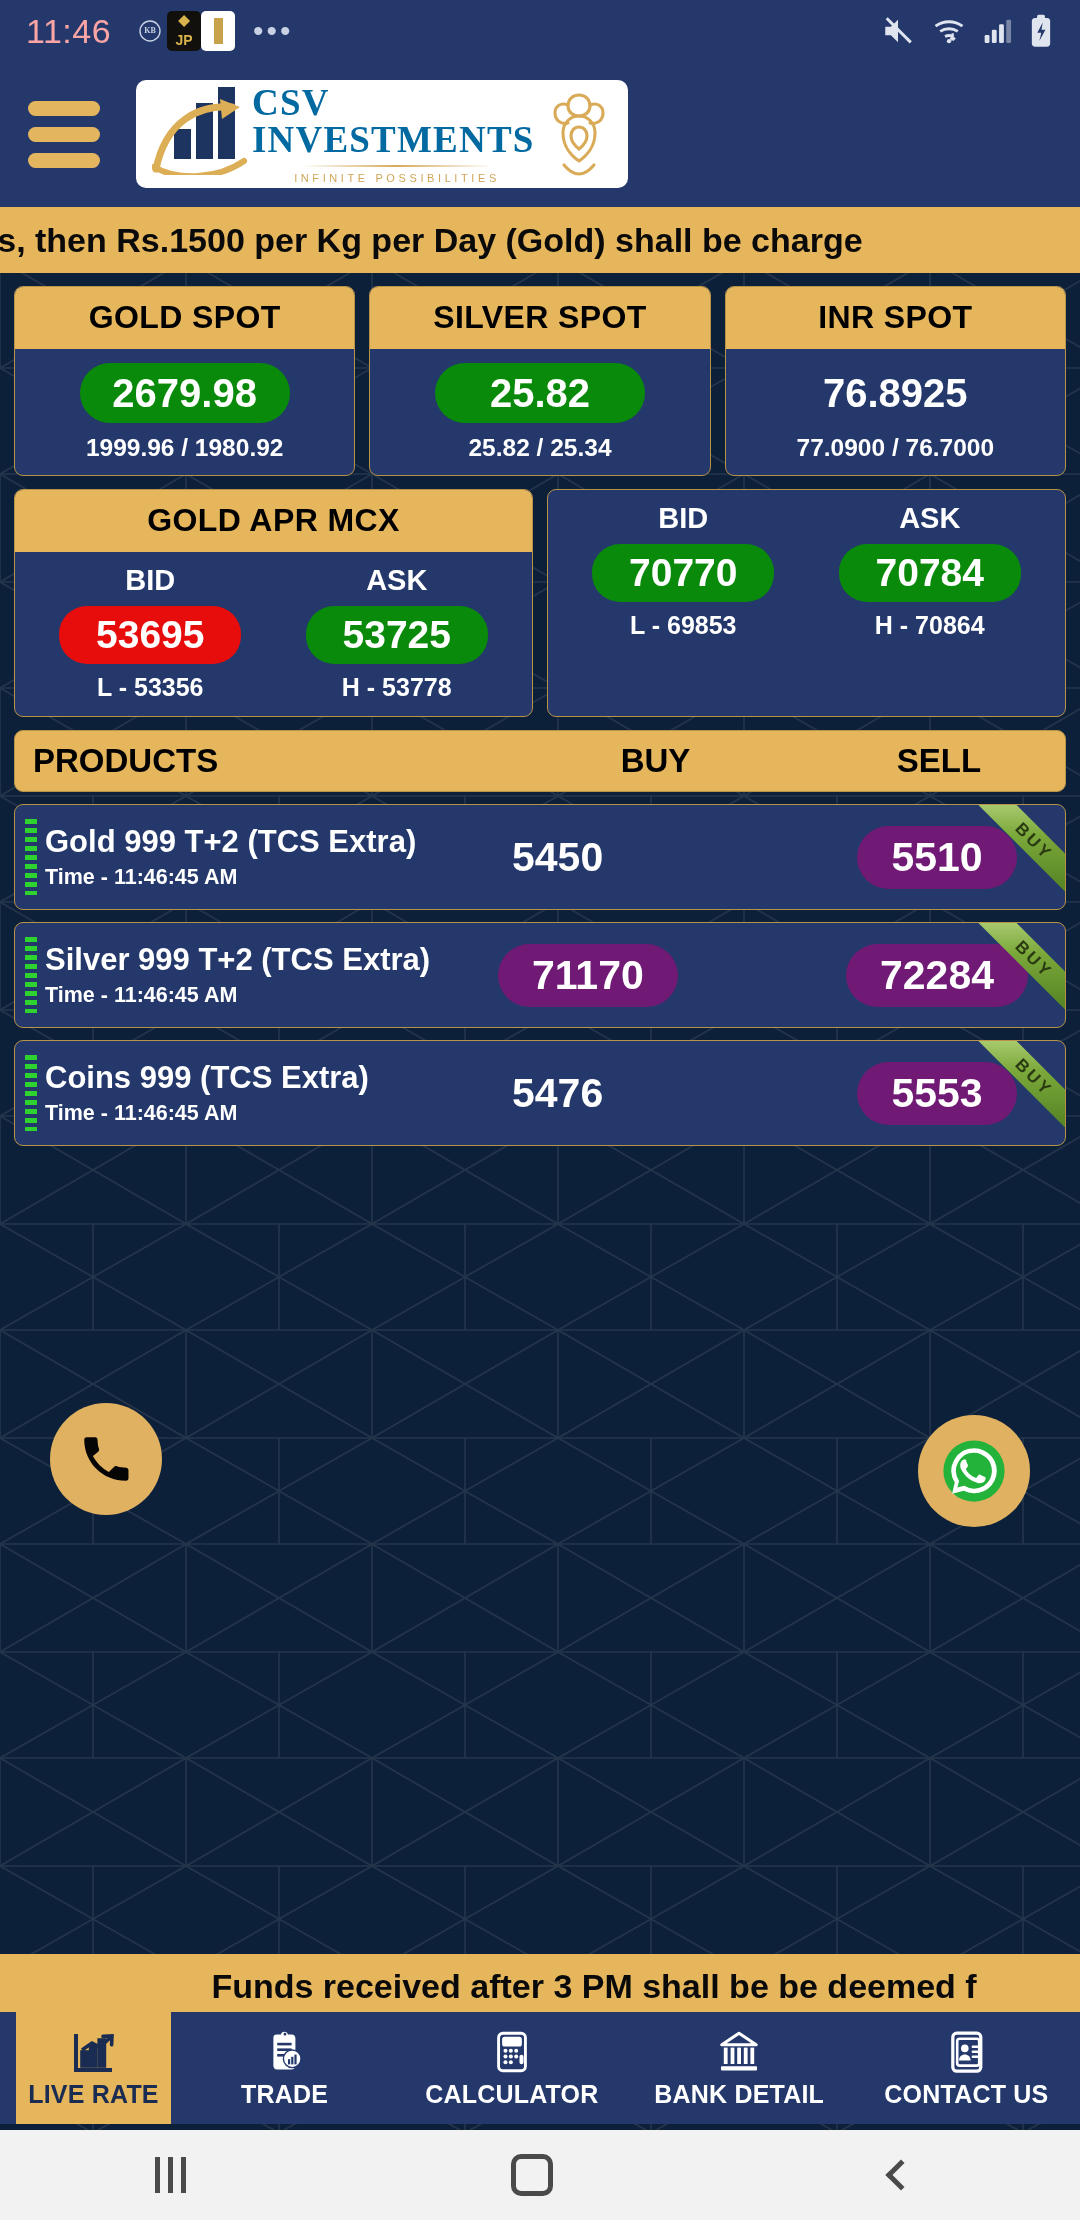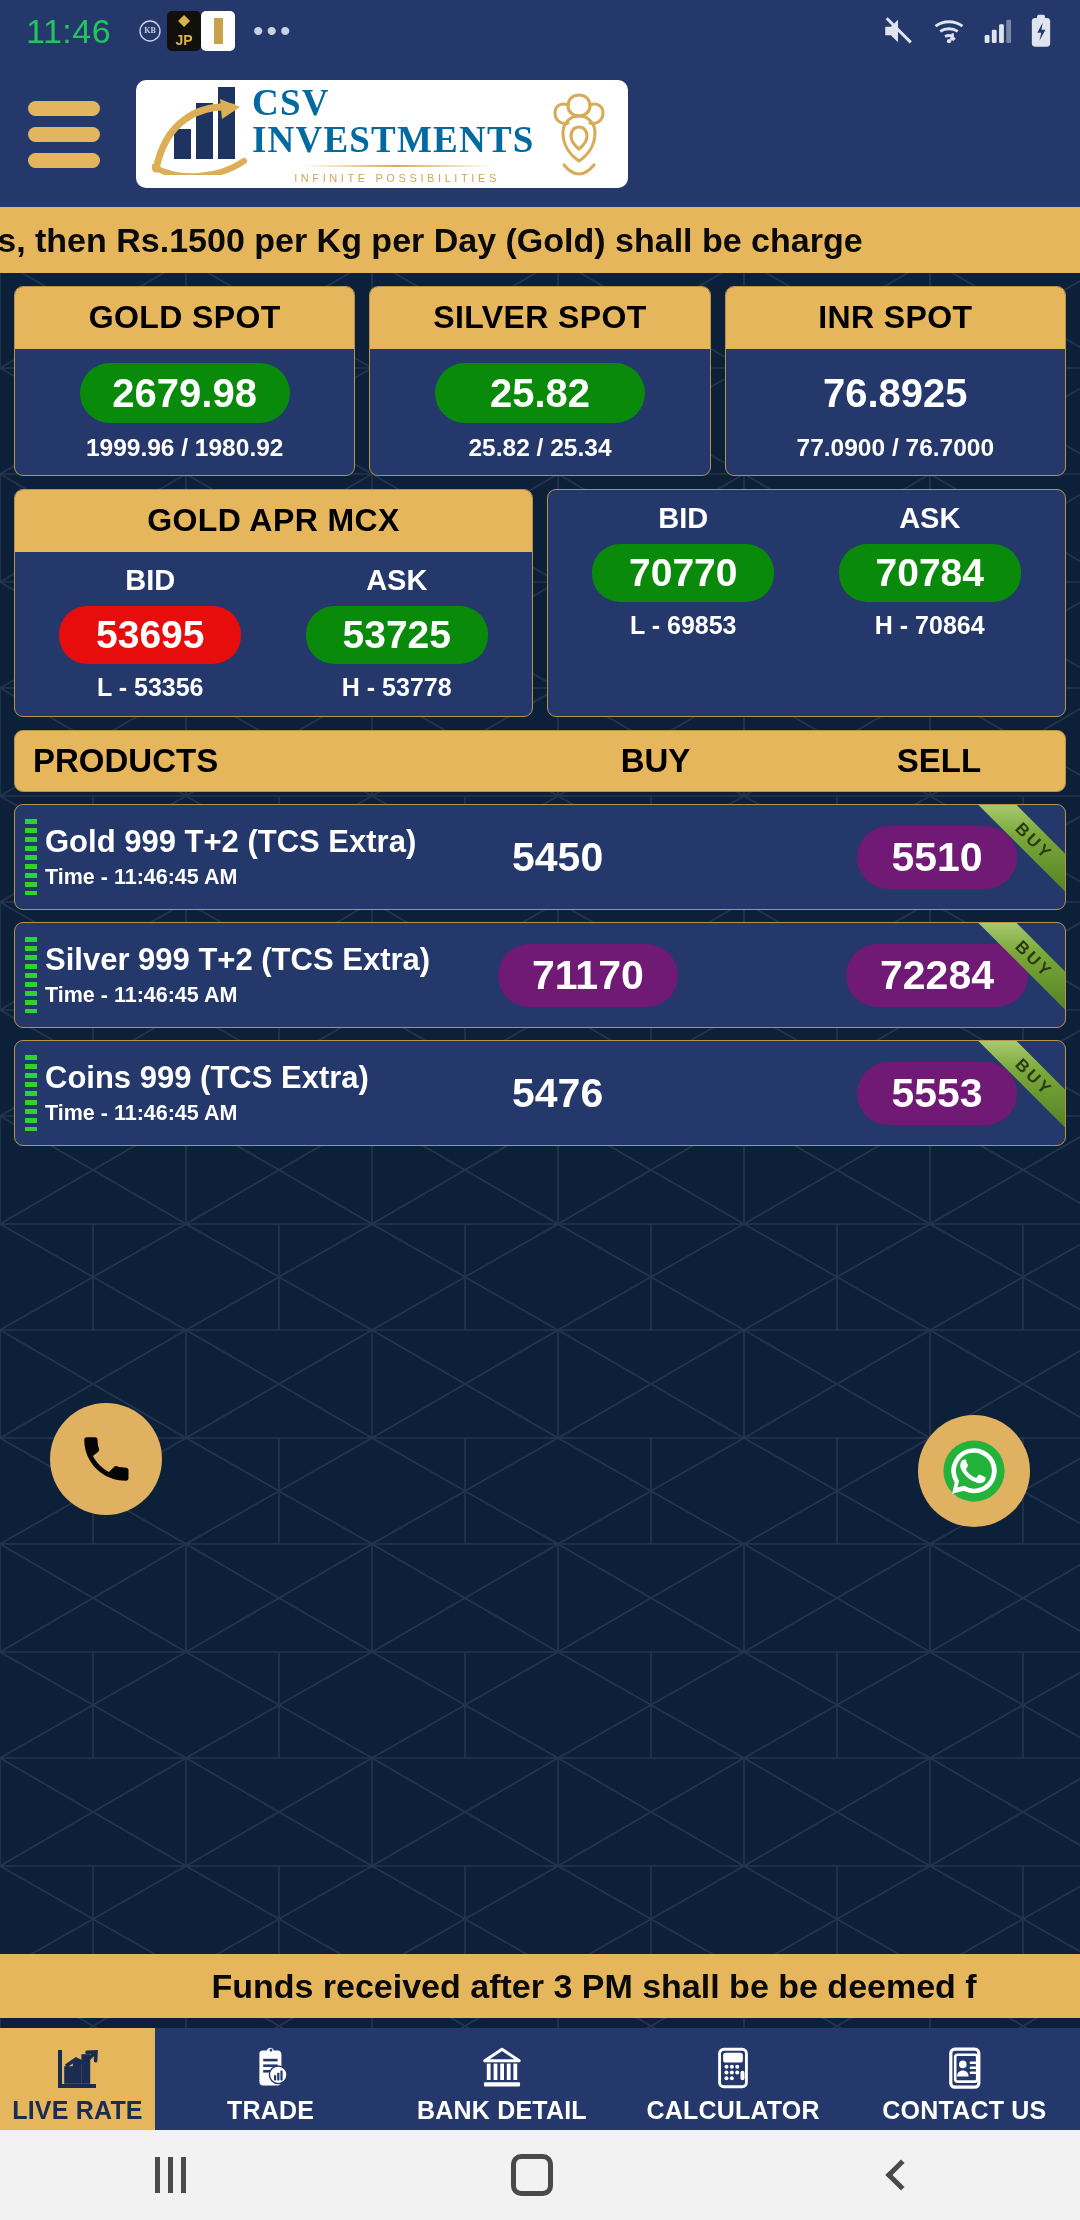--- a/index.html
+++ b/index.html
@@ -12,21 +12,21 @@
   }
 
   
   .statusbar {
     height:62px;
     background:#24386b;
     display:flex; align-items:center;
     padding:0 26px;
     position:relative;
   }
-  .sb-time { color:#22c55e; font-size:34px; font-weight:400; letter-spacing:0.5px; }
+  .sb-time { color:#fca5a5; font-size:34px; font-weight:400; letter-spacing:0.5px; }
   .sb-icons-left { display:flex; align-items:center; gap:0; margin-left:22px; }
   .sb-appicon { width:34px; height:40px; border-radius:5px; display:block; position:relative; overflow:hidden;}
   .ic-kb { background:#24386b; color:#c9d2e4; font-size:11px; font-weight:bold; display:flex; align-items:center; justify-content:center; flex-direction:column; line-height:1; }
   .ic-jp { background:#11100c; color:#d8b24a; font-size:14px; font-weight:bold; display:flex; align-items:flex-end; justify-content:center; padding-bottom:3px;}
   .ic-jp:before{content:"";position:absolute;top:4px;left:50%;transform:translateX(-50%);width:12px;height:12px;background:#d8b24a;clip-path:polygon(50% 0,100% 50%,50% 100%,0 50%);}
   .ic-wh { background:#ffffff; display:flex; align-items:center; justify-content:center;}
   .ic-wh:before{content:"";width:9px;height:26px;background:#c8a24a;}
   .ic-wh:after{content:"";position:absolute;right:4px;top:7px;font-size:6px;color:#8a6a20;}
   .sb-dots { color:#c9d2e4; font-size:30px; letter-spacing:3px; margin-left:18px; line-height:0.4;}
   .sb-right { margin-left:auto; display:flex; align-items:center; gap:14px; }
@@ -179,22 +179,22 @@
   
   .fab {
     position:absolute; width:112px; height:112px; border-radius:50%;
     background:#e0b160; display:flex; align-items:center; justify-content:center;
   }
   .fab-call { left:50px; top:1196px; }
   .fab-wa { right:50px; top:1208px; }
 
   
   .bottomnav {
-    position:absolute; left:0; right:0; bottom:80px;
-    height:112px; background:#24386b; display:flex;
+    position:absolute; left:0; right:0; bottom:96px;
+    height:112px; background:#24386b; display:flex;padding-left:16px;
   }
   .navitem {
     flex:1; display:flex; flex-direction:column;
     align-items:center; justify-content:center; gap:4px;
     color:#fff;
   }
   .navitem.active { background:#e6b65c; color:#1a2c52; flex:0 0 155px; }
   .navitem .nlabel { font-size:25px; font-weight:bold; letter-spacing:.2px; }
   .navitem svg { display:block; }
 
@@ -487,54 +487,54 @@
         <rect x="8.1" y="13" width="4" height="1.3" fill="#24386b"></rect>
         <circle cx="15.6" cy="15.4" r="4.4" fill="#fff" stroke="#24386b" stroke-width="0.7"></circle>
         <rect x="13.5" y="15.6" width="1.1" height="2.6" fill="#24386b"></rect>
         <rect x="15.1" y="14.4" width="1.1" height="3.8" fill="#24386b"></rect>
         <rect x="16.7" y="13.3" width="1.1" height="4.9" fill="#24386b"></rect>
       </svg>
       <div class="nlabel">TRADE</div>
     </div>
 
     <div class="navitem">
-      <svg width="50" height="48" viewBox="0 0 24 24">
-        <path d="M12 2.6 3.4 8.4h17.2L12 2.6z" fill="none" stroke="#fff" stroke-width="1.5" stroke-linejoin="round"></path>
-        <g fill="#fff">
-          <rect x="4.4" y="9.8" width="1.9" height="8.2"></rect>
-          <rect x="7.8" y="9.8" width="1.9" height="8.2"></rect>
-          <rect x="11.1" y="9.8" width="1.9" height="8.2"></rect>
-          <rect x="14.4" y="9.8" width="1.9" height="8.2"></rect>
-          <rect x="17.7" y="9.8" width="1.9" height="8.2"></rect>
-          <rect x="3" y="19.1" width="18" height="2.1" rx="0.5"></rect>
-        </g>
-      </svg>
-      <div class="nlabel">BANK DETAIL</div>
-    </div>
-
-    <div class="navitem">
       <svg width="46" height="48" viewBox="0 0 24 24" fill="none" stroke="#fff" stroke-width="1.5">
         <rect x="5" y="2.2" width="14" height="19.6" rx="2.2"></rect>
         <rect x="7.6" y="4.8" width="8.8" height="3.6" rx="0.6" fill="#fff"></rect>
         <g fill="#fff" stroke="none">
           <circle cx="8.6" cy="11.4" r="1.05"></circle>
             <circle cx="11.4" cy="11.4" r="1.05"></circle>
             <circle cx="14.2" cy="11.4" r="1.05"></circle>
           <circle cx="8.6" cy="14.4" r="1.05"></circle>
             <circle cx="11.4" cy="14.4" r="1.05"></circle>
             <circle cx="14.2" cy="14.4" r="1.05"></circle>
           <circle cx="8.6" cy="17.4" r="1.05"></circle>
             <circle cx="11.4" cy="17.4" r="1.05"></circle>
           <rect x="15.9" y="13.4" width="2.1" height="5" rx="1.05"></rect>
         </g>
       </svg>
       <div class="nlabel">CALCULATOR</div>
     </div>
 
     <div class="navitem">
+      <svg width="50" height="48" viewBox="0 0 24 24">
+        <path d="M12 2.6 3.4 8.4h17.2L12 2.6z" fill="none" stroke="#fff" stroke-width="1.5" stroke-linejoin="round"></path>
+        <g fill="#fff">
+          <rect x="4.4" y="9.8" width="1.9" height="8.2"></rect>
+          <rect x="7.8" y="9.8" width="1.9" height="8.2"></rect>
+          <rect x="11.1" y="9.8" width="1.9" height="8.2"></rect>
+          <rect x="14.4" y="9.8" width="1.9" height="8.2"></rect>
+          <rect x="17.7" y="9.8" width="1.9" height="8.2"></rect>
+          <rect x="3" y="19.1" width="18" height="2.1" rx="0.5"></rect>
+        </g>
+      </svg>
+      <div class="nlabel">BANK DETAIL</div>
+    </div>
+
+    <div class="navitem">
       <svg width="48" height="48" viewBox="0 0 24 24">
         <rect x="5.4" y="2.6" width="14" height="19" rx="2" fill="none" stroke="#fff" stroke-width="1.6"></rect>
         <rect x="7.6" y="5.4" width="11" height="13.4" rx="1.2" fill="none" stroke="#fff" stroke-width="1.3"></rect>
         <circle cx="11.4" cy="10.2" r="1.9" fill="#fff"></circle>
         <path d="M8.5 16.2c0-1.9 1.3-3 2.9-3s2.9 1.1 2.9 3z" fill="#fff"></path>
         <g stroke="#fff" stroke-width="1.2" stroke-linecap="round">
           <path d="M15.4 9.4h2.2M15.4 11.9h2.2M15.4 14.4h2.2"></path>
         </g>
       </svg>
       <div class="nlabel">CONTACT US</div>

